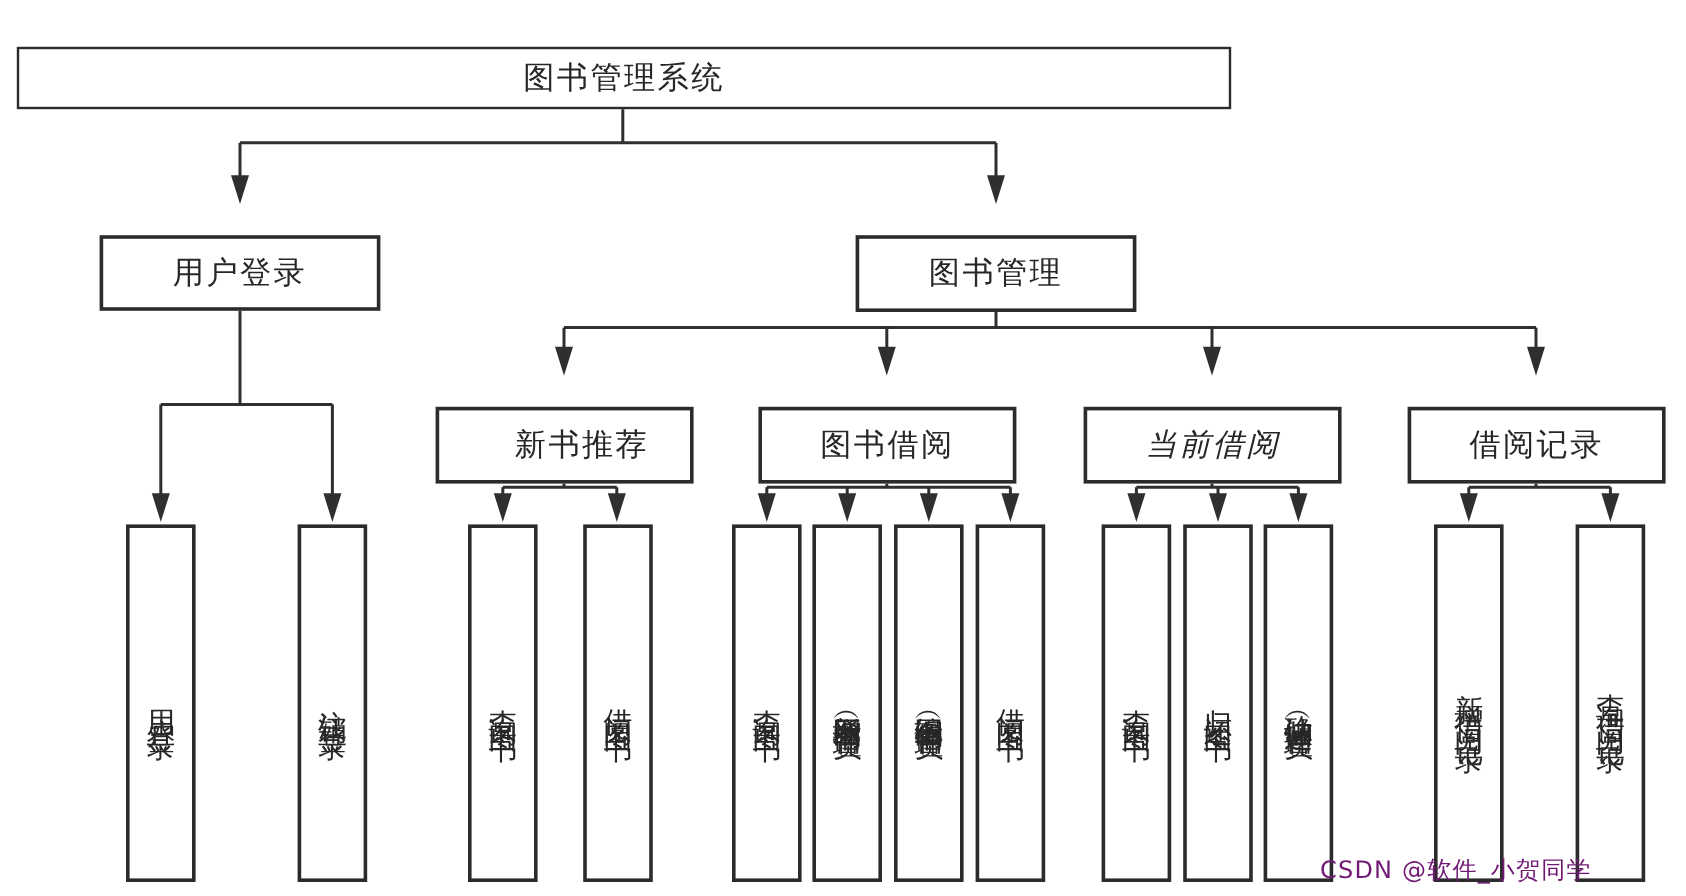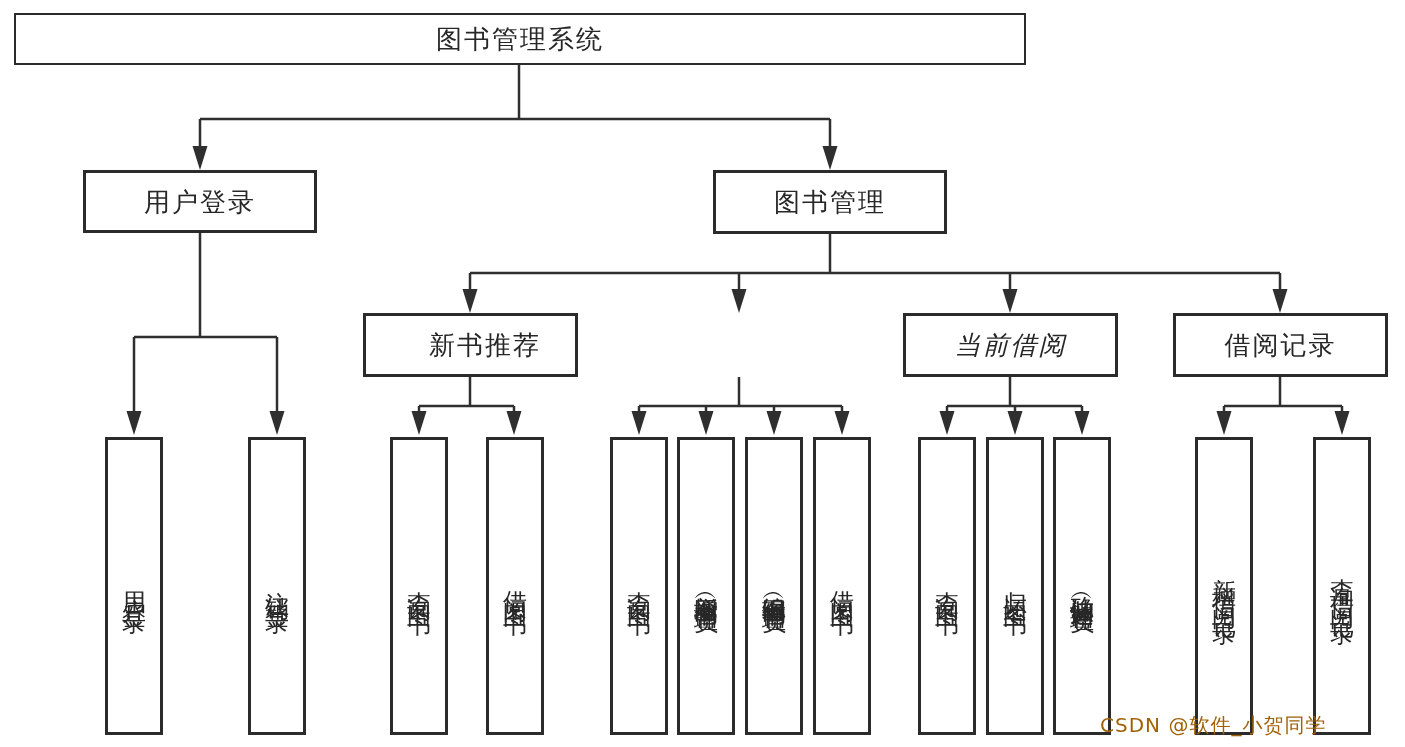--- a/index.html
+++ b/index.html
@@ -14,36 +14,36 @@
   .n{
     position:absolute;
     box-sizing:border-box;
     background:#ffffff;
     border:3px solid #2b2b2b;
     display:flex;align-items:center;justify-content:center;
     color:#272727;
     text-align:center;
     line-height:1;
   }
-  .nh{font-size:26px;letter-spacing:2px;}
+  .nh{font-size:26px;letter-spacing:2px;margin-top:26px;}
   .root{border-width:2px;}
   .nv{
     font-size:24px;
     writing-mode:vertical-rl;
     text-orientation:mixed;
   }
   .ls4{letter-spacing:7px;}
   .ls6{letter-spacing:9px;}
   .ls9{letter-spacing:2px;}
   .watermark{
     position:absolute;
     left:1100px;top:712px;
     font-size:20px;
     letter-spacing:1px;
-    color:#a16207;
+    color:#701a75;
     white-space:nowrap;
     z-index:5;
   }
 </style>
 </head>
 <body>
 
 <div id="canvas">
 
   <svg id="wires" viewBox="0 0 1405 747" xmlns="http://www.w3.org/2000/svg">
@@ -108,20 +108,23 @@
   <div class="n nh" style="left:83px;top:170px;width:234px;height:63px;">
     <span>用户登录</span>
   </div>
   <div class="n nh" style="left:713px;top:170px;width:234px;height:64px;">
     <span>图书管理</span>
   </div>
 
   <div class="n nh" style="left:363px;top:313px;width:215px;height:64px;padding-left:29px;">
     <span>新书推荐</span>
   </div>
+  <div class="n nh" style="left:632px;top:313px;width:215px;height:64px;">
+    <span>图书借阅</span>
+  </div>
   <div class="n nh" style="left:903px;top:313px;width:215px;height:64px;font-style:italic;">
     <span>当前借阅</span>
   </div>
   <div class="n nh" style="left:1173px;top:313px;width:215px;height:64px;">
     <span>借阅记录</span>
   </div>
 
   <div class="n nv ls4" style="left:105px;top:437px;width:58px;height:298px;">
     <span>用户登录</span>
   </div>

